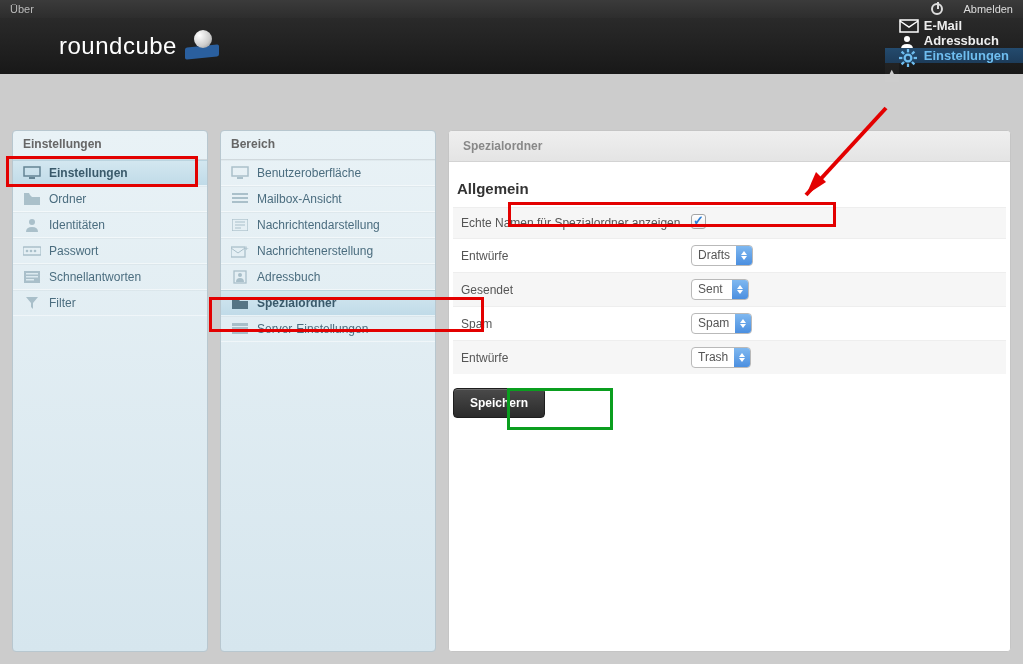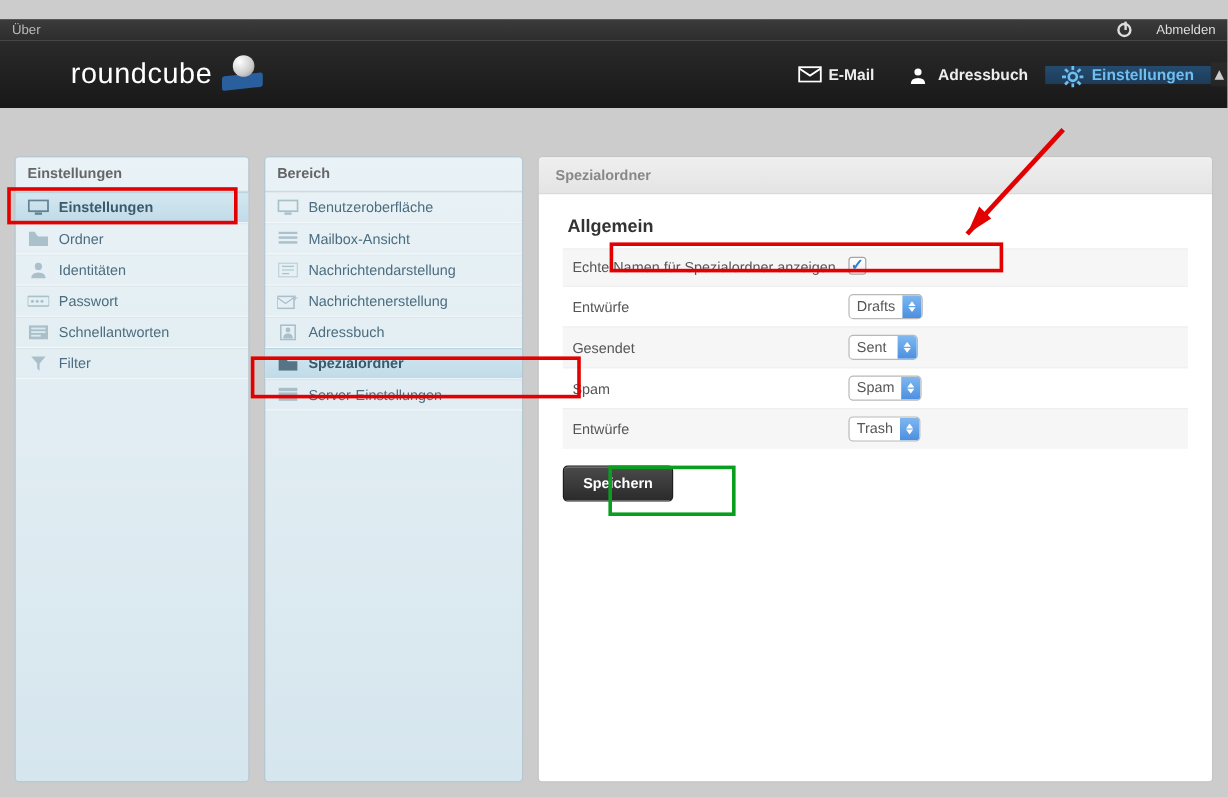--- a/index.html
+++ b/index.html
@@ -1,32 +1,32 @@
 <!DOCTYPE html>
 <html><head>
 <meta charset="utf-8">
 <style>
 * { box-sizing: border-box; margin: 0; padding: 0; }
 body { font-family: "Lucida Grande", Helvetica, Arial, sans-serif; background: #cccccc; width: 1023px; height: 664px; overflow: hidden; position: relative; }
 
 
-.topstrip { background: linear-gradient(#3b3b3b,#2d2d2d); height: 18px; color: #bbb; font-size: 11px; display: flex; justify-content: space-between; align-items: center; padding: 0 10px; margin-top: 16px; }
+.topstrip { background: linear-gradient(#3b3b3b,#2d2d2d); height: 18px; color: #bbb; font-size: 11px; display: flex; justify-content: space-between; align-items: center; padding: 0 10px; }
 .topstrip .logout { display: flex; align-items: flex-start; gap: 20px; color: #ddd; cursor: pointer; padding-left: 48px; }
 .logout-icon { width: 12px; height: 12px; border: 2px solid #ddd; border-radius: 50%; position: relative; display: inline-block; }
 .logout-icon::after { content: ""; position: absolute; top: -3px; left: 4px; width: 2px; height: 7px; background: #ddd; }
 
 
 .header { background: linear-gradient(#2a2a2a,#181818); height: 56px; display: flex; align-items: center; justify-content: space-between; padding: 0 0 0 15px; }
 .logo { display: flex; align-items: center; gap: 8px; margin-left: 44px; }
 .logo-text { color: #fff; font-size: 24px; font-weight: 300; letter-spacing: 0.5px; }
 .logo-icon { width: 34px; height: 24px; position: relative; }
 .logo-icon .base { position: absolute; bottom: 0; width: 34px; height: 12px; background: #2a5f9e; transform: skewY(-6deg); border-radius: 2px; }
 .logo-icon .ball { position: absolute; top: -4px; left: 9px; width: 18px; height: 18px; background: radial-gradient(circle at 30% 30%, #fff, #ccc 60%, #888); border-radius: 50%; }
 
-.topnav { display: flex; align-items: center; height: 56px; }
+.topnav { display: flex; align-items: flex-start; height: 56px; flex-direction: column; }
 .topnav-item { display: flex; align-items: center; gap: 7px; color: #eee; font-size: 13px; padding: 0 14px; cursor: pointer; font-weight: bold; }
 .topnav-item.active { background: linear-gradient(#244b6e,#1d3c5a); color: #6fbef0; }
 .topnav-caret { width: 14px; display: flex; align-items: center; justify-content: center; background: rgba(255,255,255,0.03); color: #ccc; }
 
 .nav-ico { width: 18px; height: 14px; display: inline-block; }
 
 
 .workspace { position: absolute; top: 130px; left: 12px; right: 12px; bottom: 12px; display: flex; gap: 12px; }
 
 .panel { background: linear-gradient(#e9f2f6,#d6e6ee); border: 1px solid #b8c7cf; border-radius: 4px; display: flex; flex-direction: column; overflow: hidden; }
@@ -37,21 +37,21 @@
 .panel-title { padding: 6px 10px 8px; font-size: 12px; font-weight: bold; color: #666; border-bottom: 1px solid rgba(0,0,0,0.1); }
 
 .list { display: flex; flex-direction: column; }
 .list-item { display: flex; align-items: center; gap: 8px; padding: 5px 10px; font-size: 12px; color: #4b6d7f; border-bottom: 1px solid rgba(255,255,255,0.5); border-top: 1px solid rgba(0,0,0,0.03); cursor: pointer; }
 .list-item .lico { width: 18px; height: 14px; display: flex; align-items: center; justify-content: center; opacity: 0.55; }
 .list-item.selected { background: linear-gradient(#d3e7f0,#c0dbe8); font-weight: bold; color: #3a5a6b; }
 .list-item.selected .lico { opacity: 0.8; }
 
 
 .right-header { padding: 8px 14px; font-size: 12px; color: #888; font-weight: bold; background: linear-gradient(#efefef,#e4e4e4); border-bottom: 1px solid #d3d3d3; }
-.right-body { background: #fff; margin: 0; padding: 12px 20px 20px; flex: 1; }
+.right-body { background: #fff; margin: 0; padding: 12px 4px 20px; flex: 1; }
 .section-title { font-size: 15px; font-weight: bold; color: #333; padding: 6px 4px 10px; }
 .form-row { display: flex; align-items: center; font-size: 12px; color: #555; border-top: 1px solid #eee; padding: 6px 8px; }
 .form-row:nth-child(even) { background: #f6f6f6; }
 .form-row .label { width: 230px; }
 .form-row .control { }
 
 .mac-select { display: inline-flex; align-items: stretch; border: 1px solid #b9b9b9; border-radius: 4px; overflow: hidden; height: 21px; background: #fff; font-size: 12px; justify-content: space-between; }
 .mac-select .val { padding: 2px 6px 0; min-width: 40px; }
 .mac-select .arrows { width: 16px; background: linear-gradient(#7fb8f0,#4b8fe0); display: flex; flex-direction: column; align-items: center; justify-content: center; gap: 0; }
 .mac-select .arrows::before { content: ""; border-left: 3px solid transparent; border-right: 3px solid transparent; border-bottom: 4px solid #fff; margin-bottom: 1px; }

